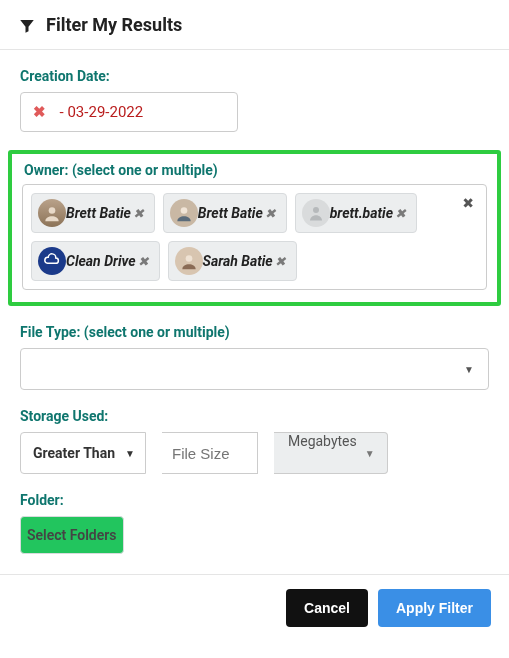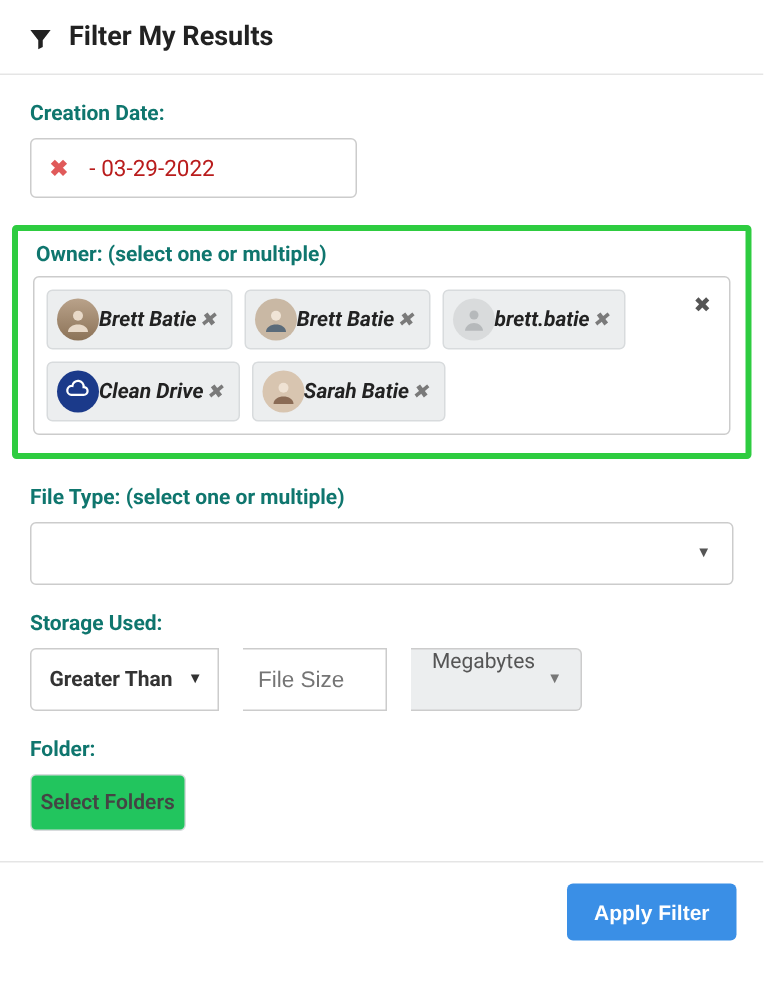--- a/index.html
+++ b/index.html
@@ -321,14 +321,15 @@
   <div class="section" style="margin-bottom:10px;">
     <div class="field-label">Folder:</div>
     <div class="folder-btn">
       <span>Select Folders</span>
     </div>
   </div>
 
 </div>
 
 <div class="footer">
+  <button class="btn btn-cancel">Cancel</button>
   <button class="btn btn-apply">Apply Filter</button>
 </div>
 
 </body></html>

